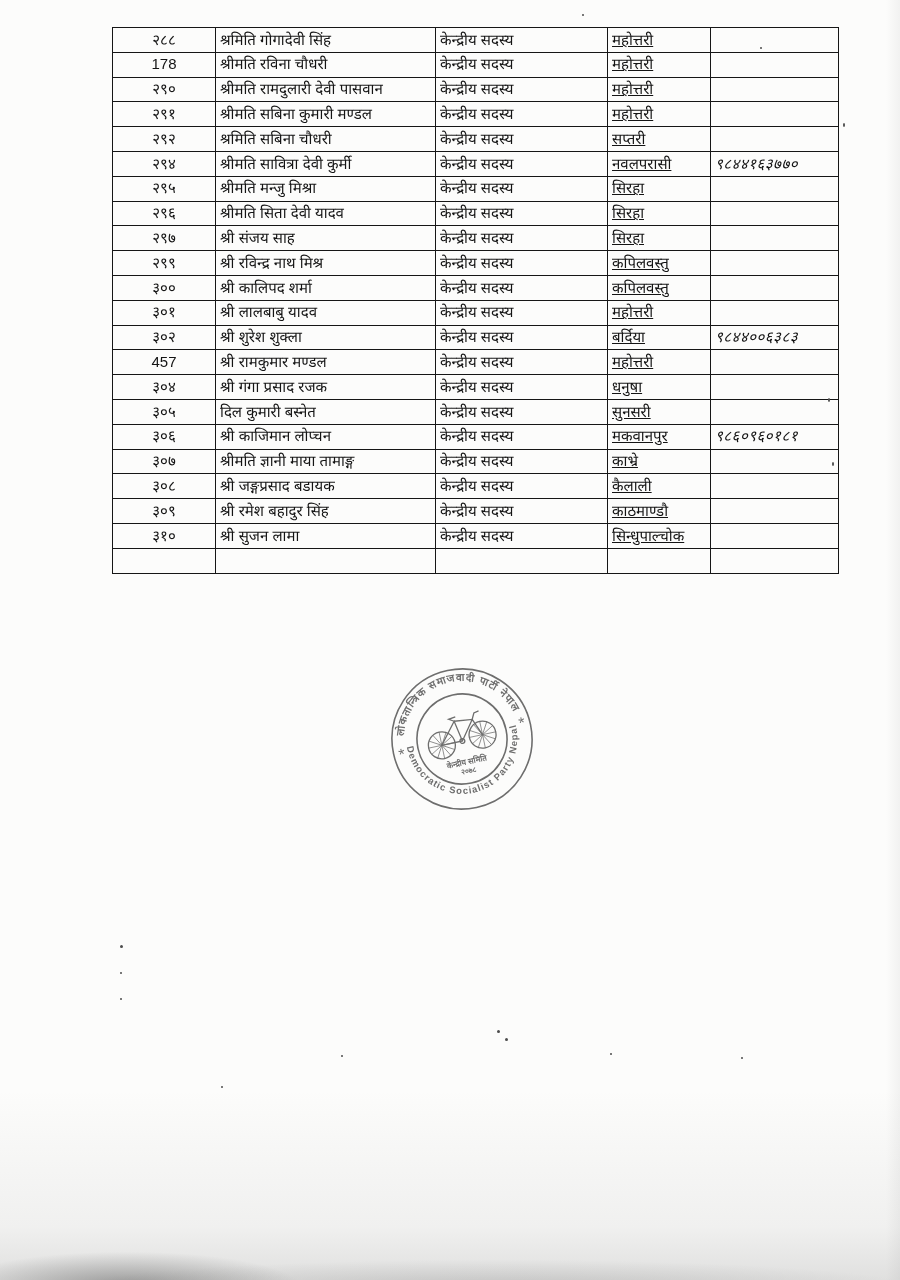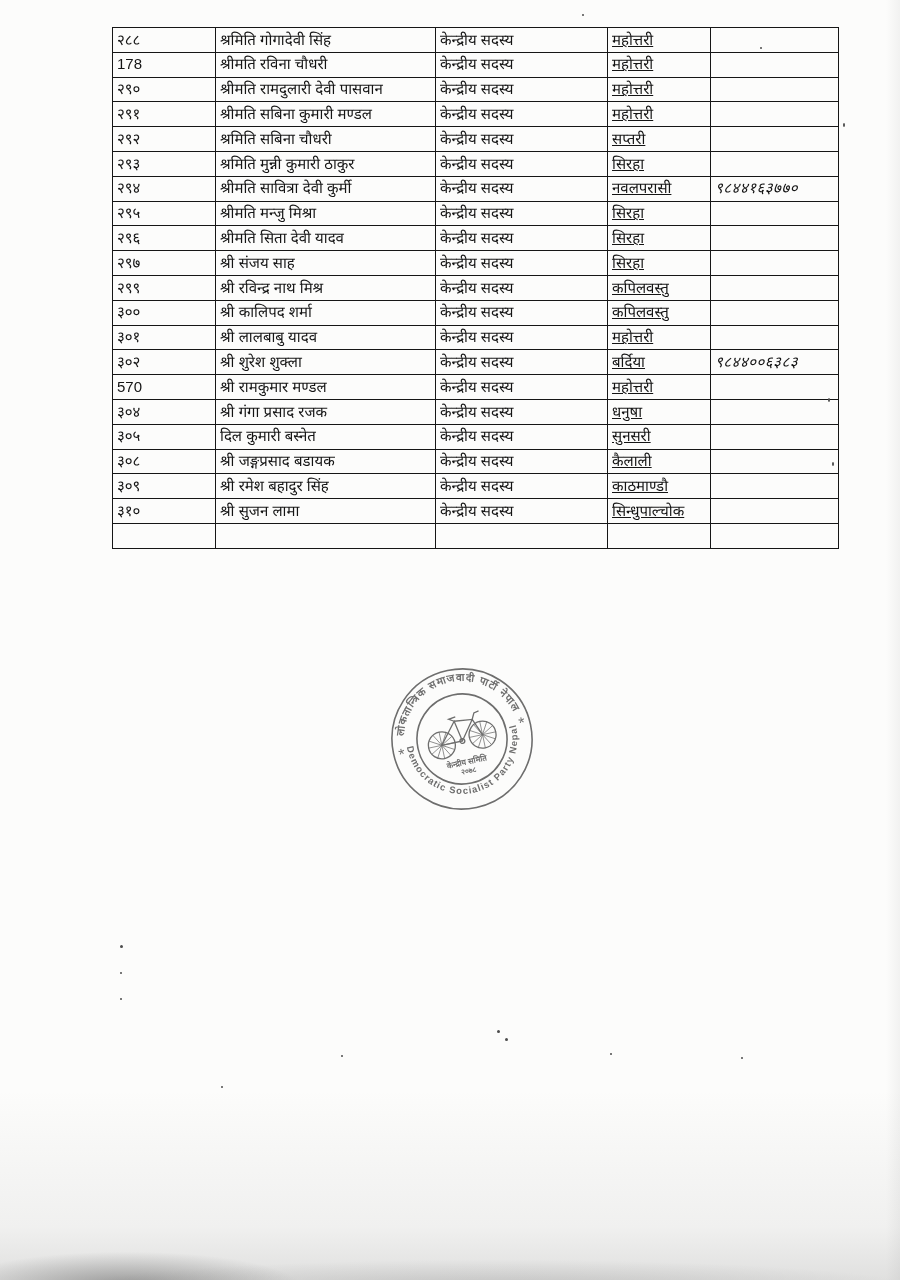--- a/index.html
+++ b/index.html
@@ -21,21 +21,21 @@
     border:1.6px solid #161616;
     height:23.8px;
     font-size:15px;
     line-height:1.1;
     vertical-align:middle;
     padding:0 4px;
     overflow:hidden;
     white-space:nowrap;
     color:#141414;
   }
-  td.c-serial{text-align:left;padding-right:9px;}
+  td.c-serial{text-align:center;padding-right:9px;}
   td.c-name{padding-left:7px;}
   td.c-position{padding-left:9px;}
   td.c-district{padding-left:7px;text-decoration:underline;}
   td.c-phone{padding-left:8px;font-size:14px;letter-spacing:.5px;font-style:italic;}
 
   
   .stamp{
     position:absolute;left:378px;top:655px;width:168px;height:168px;
     transform:rotate(-12deg);
     opacity:.82;
@@ -112,27 +112,20 @@
           <td class="c-phone"></td>
         </tr>
         <tr>
           <td class="c-serial">२९२</td>
           <td class="c-name">श्रमिति सबिना चौधरी</td>
           <td class="c-position">केन्द्रीय सदस्य</td>
           <td class="c-district">सप्तरी</td>
           <td class="c-phone"></td>
         </tr>
         <tr>
-          <td class="c-serial">२९३</td>
-          <td class="c-name">श्रमिति मुन्नी कुमारी ठाकुर</td>
-          <td class="c-position">केन्द्रीय सदस्य</td>
-          <td class="c-district">सिरहा</td>
-          <td class="c-phone"></td>
-        </tr>
-        <tr>
           <td class="c-serial">२९४</td>
           <td class="c-name">श्रीमति सावित्रा देवी कुर्मी</td>
           <td class="c-position">केन्द्रीय सदस्य</td>
           <td class="c-district">नवलपरासी</td>
           <td class="c-phone">९८४४१६३७७०</td>
         </tr>
         <tr>
           <td class="c-serial">२९५</td>
           <td class="c-name">श्रीमति मन्जु मिश्रा</td>
           <td class="c-position">केन्द्रीय सदस्य</td>
@@ -175,38 +168,52 @@
           <td class="c-phone"></td>
         </tr>
         <tr>
           <td class="c-serial">३०२</td>
           <td class="c-name">श्री शुरेश शुक्ला</td>
           <td class="c-position">केन्द्रीय सदस्य</td>
           <td class="c-district">बर्दिया</td>
           <td class="c-phone">९८४४००६३८३</td>
         </tr>
         <tr>
-          <td class="c-serial">570</td>
+          <td class="c-serial">457</td>
           <td class="c-name">श्री रामकुमार मण्डल</td>
           <td class="c-position">केन्द्रीय सदस्य</td>
           <td class="c-district">महोत्तरी</td>
           <td class="c-phone"></td>
         </tr>
         <tr>
           <td class="c-serial">३०४</td>
           <td class="c-name">श्री गंगा प्रसाद रजक</td>
           <td class="c-position">केन्द्रीय सदस्य</td>
           <td class="c-district">धनुषा</td>
           <td class="c-phone"></td>
         </tr>
         <tr>
           <td class="c-serial">३०५</td>
           <td class="c-name">दिल कुमारी बस्नेत</td>
           <td class="c-position">केन्द्रीय सदस्य</td>
           <td class="c-district">सुनसरी</td>
+          <td class="c-phone"></td>
+        </tr>
+        <tr>
+          <td class="c-serial">३०६</td>
+          <td class="c-name">श्री काजिमान लोप्चन</td>
+          <td class="c-position">केन्द्रीय सदस्य</td>
+          <td class="c-district">मकवानपुर</td>
+          <td class="c-phone">९८६०९६०१८१</td>
+        </tr>
+        <tr>
+          <td class="c-serial">३०७</td>
+          <td class="c-name">श्रीमति ज्ञानी माया तामाङ्ग</td>
+          <td class="c-position">केन्द्रीय सदस्य</td>
+          <td class="c-district">काभ्रे</td>
           <td class="c-phone"></td>
         </tr>
         <tr>
           <td class="c-serial">३०८</td>
           <td class="c-name">श्री जङ्गप्रसाद बडायक</td>
           <td class="c-position">केन्द्रीय सदस्य</td>
           <td class="c-district">कैलाली</td>
           <td class="c-phone"></td>
         </tr>
         <tr>

